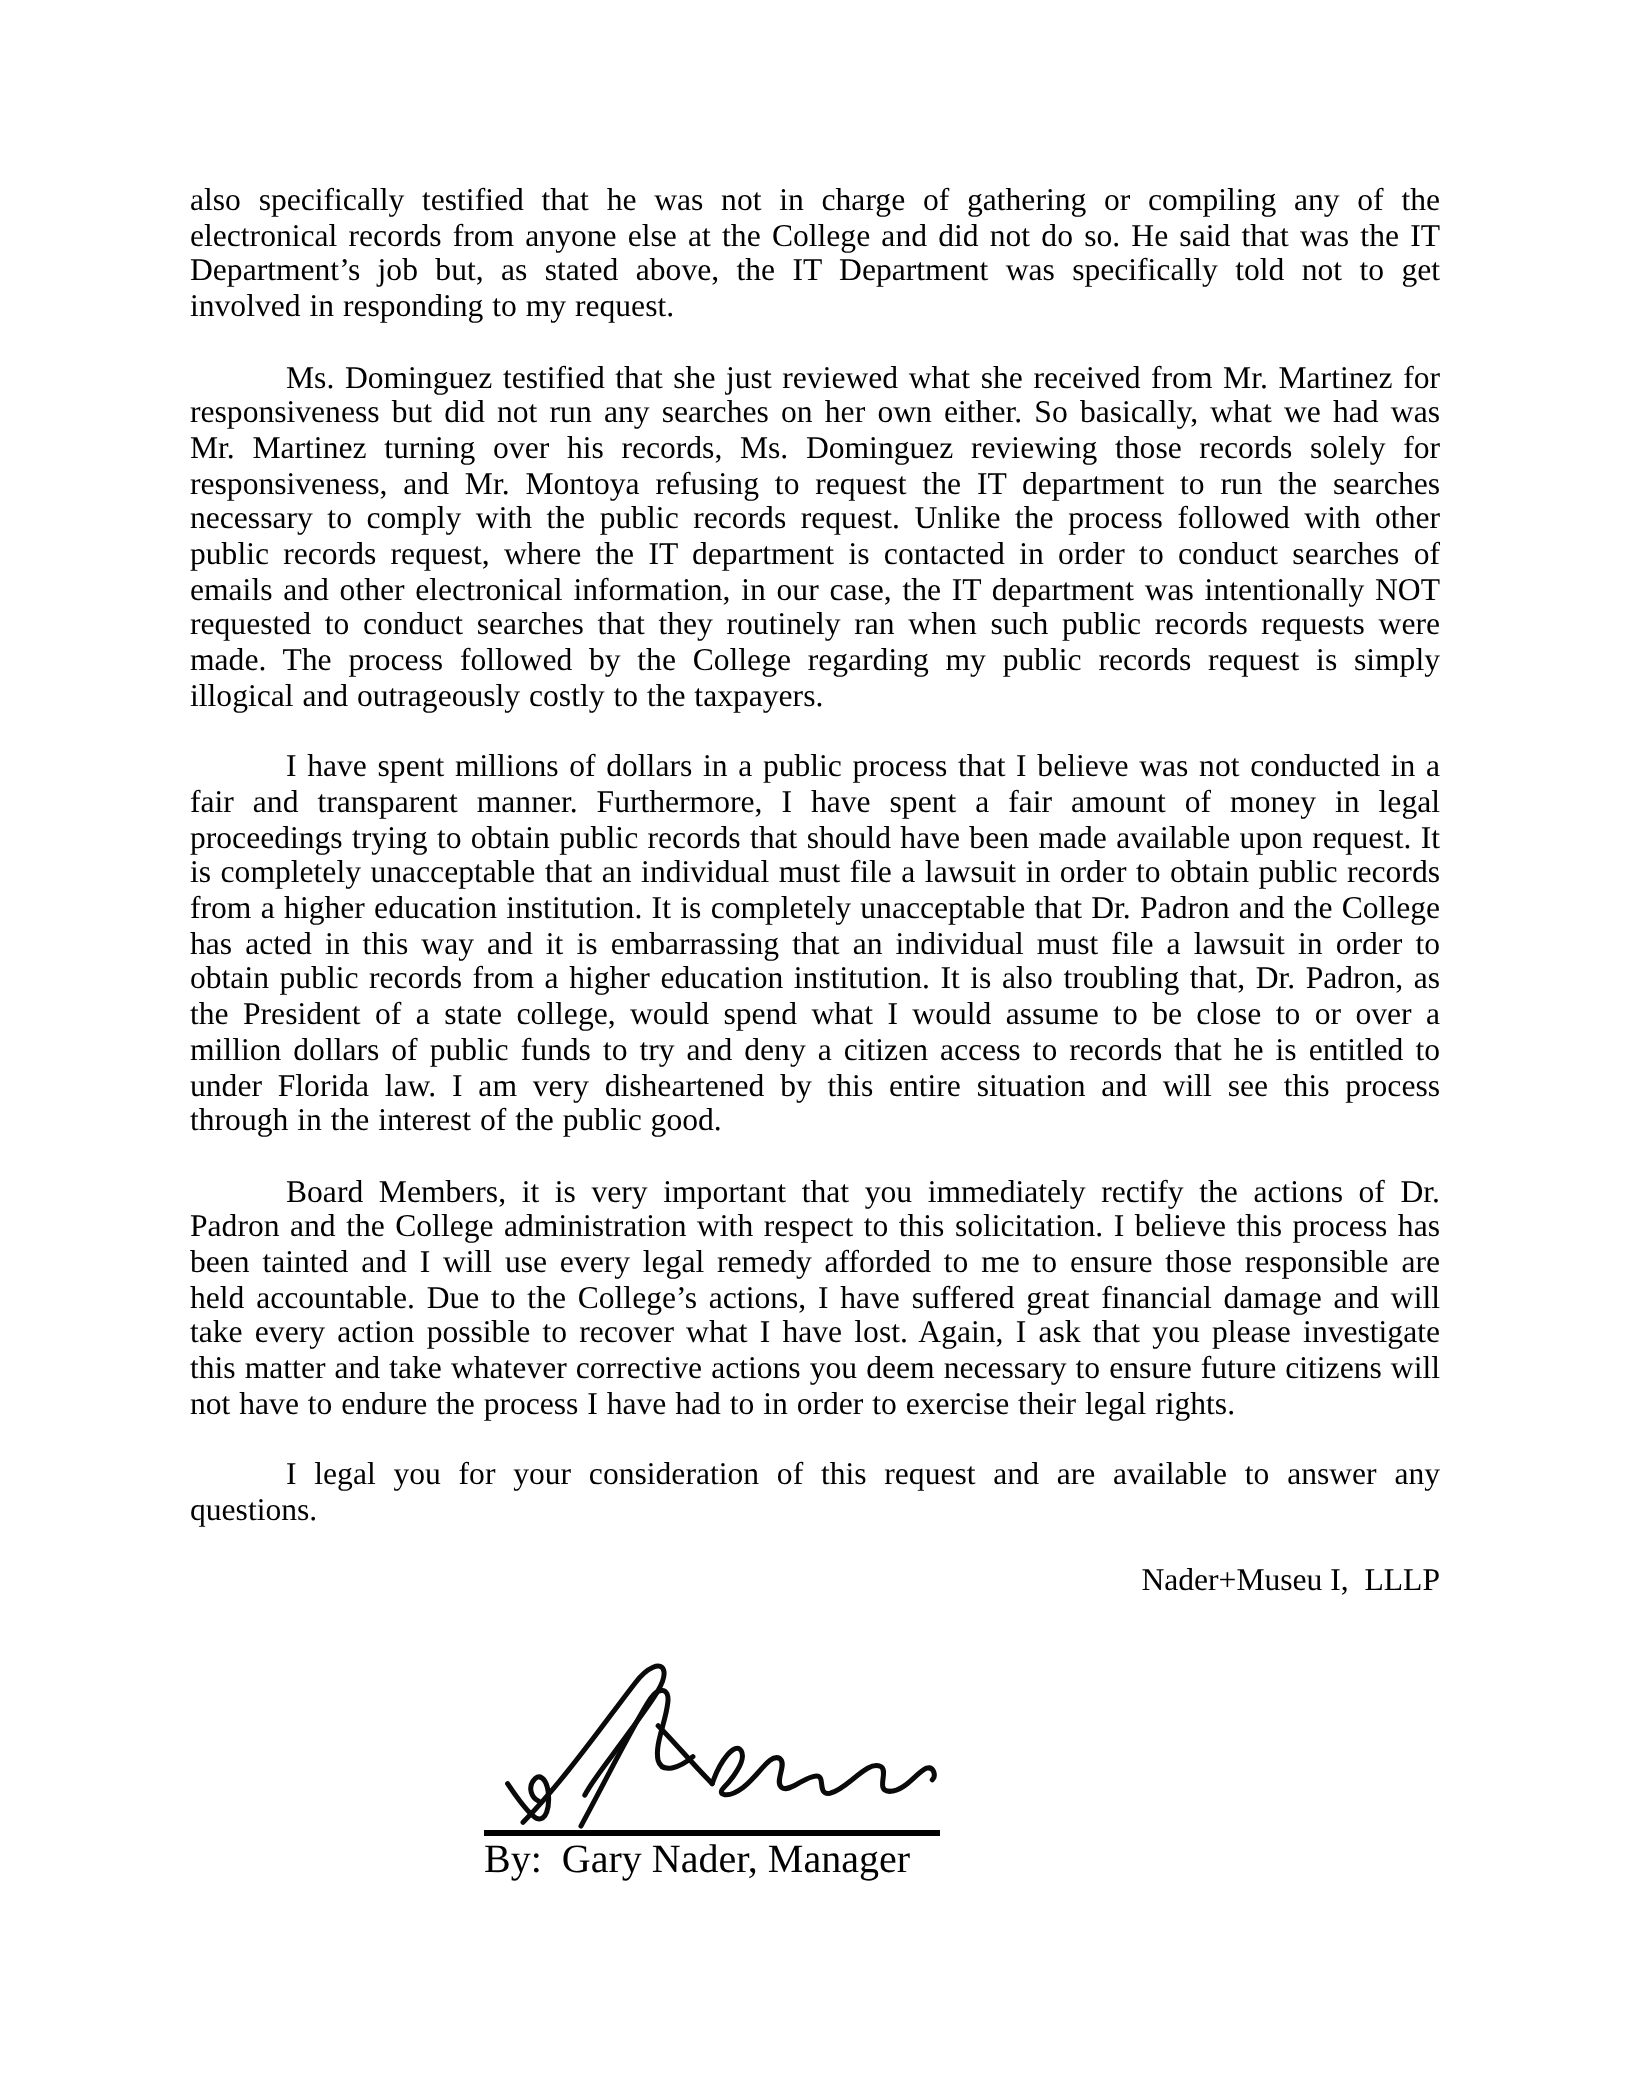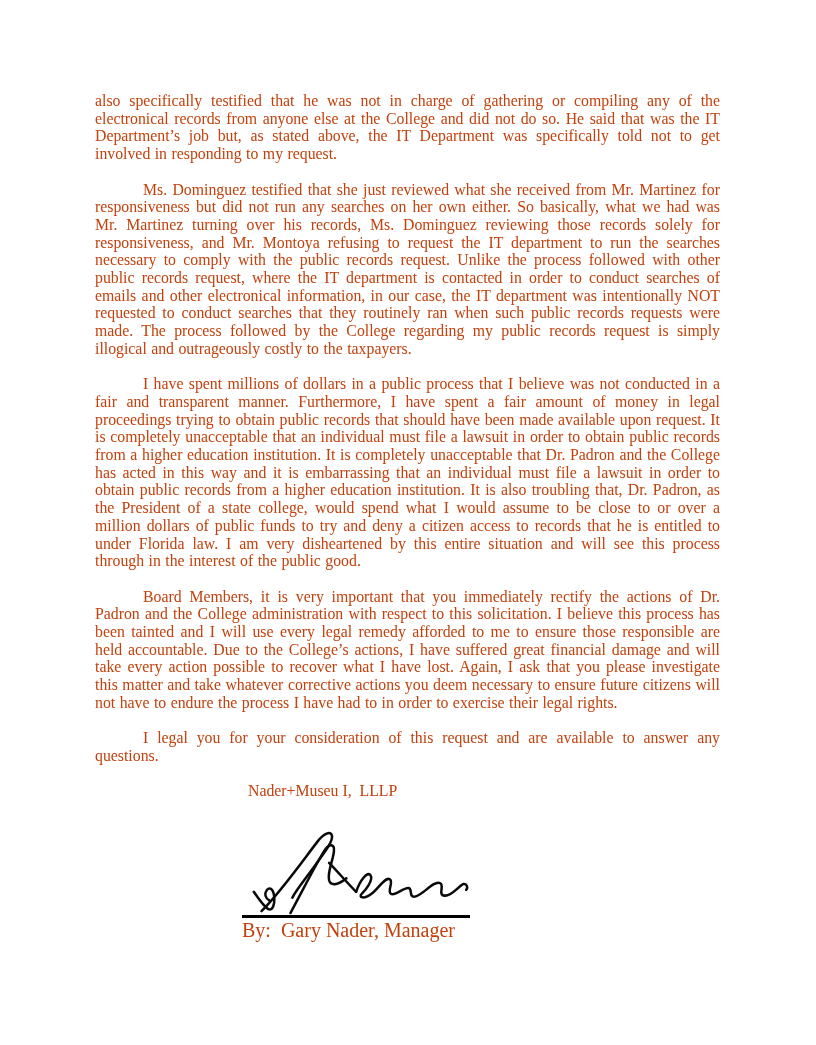--- a/index.html
+++ b/index.html
@@ -7,21 +7,21 @@
     padding: 0;
     background: #ffffff;
   }
   .page {
     position: relative;
     width: 816px;
     height: 1045px;
     background: #ffffff;
     overflow: hidden;
     font-family: "Liberation Serif", "DejaVu Serif", serif;
-    color: #c2410c;
+    color: #000000;
   }
   .content {
     position: absolute;
     top: 92px;
     left: 95px;
     width: 625px;
   }
   .content p {
     margin: 0 0 17.7px 0;
     font-size: 15.8px;
@@ -30,20 +30,21 @@
     word-spacing: 0.5px;
   }
   .content p.indented {
     text-indent: 48px;
   }
   .firm-name {
     margin: 0 0 0 153px;
     font-size: 15.8px;
     line-height: 17.7px;
     white-space: pre;
+    text-align: right;
   }
   .signature-block {
     margin: 30px 0 0 147px;
     width: 228px;
   }
   .signature-scrawl {
     display: block;
     width: 222px;
     height: 85px;
     margin-left: 6px;

